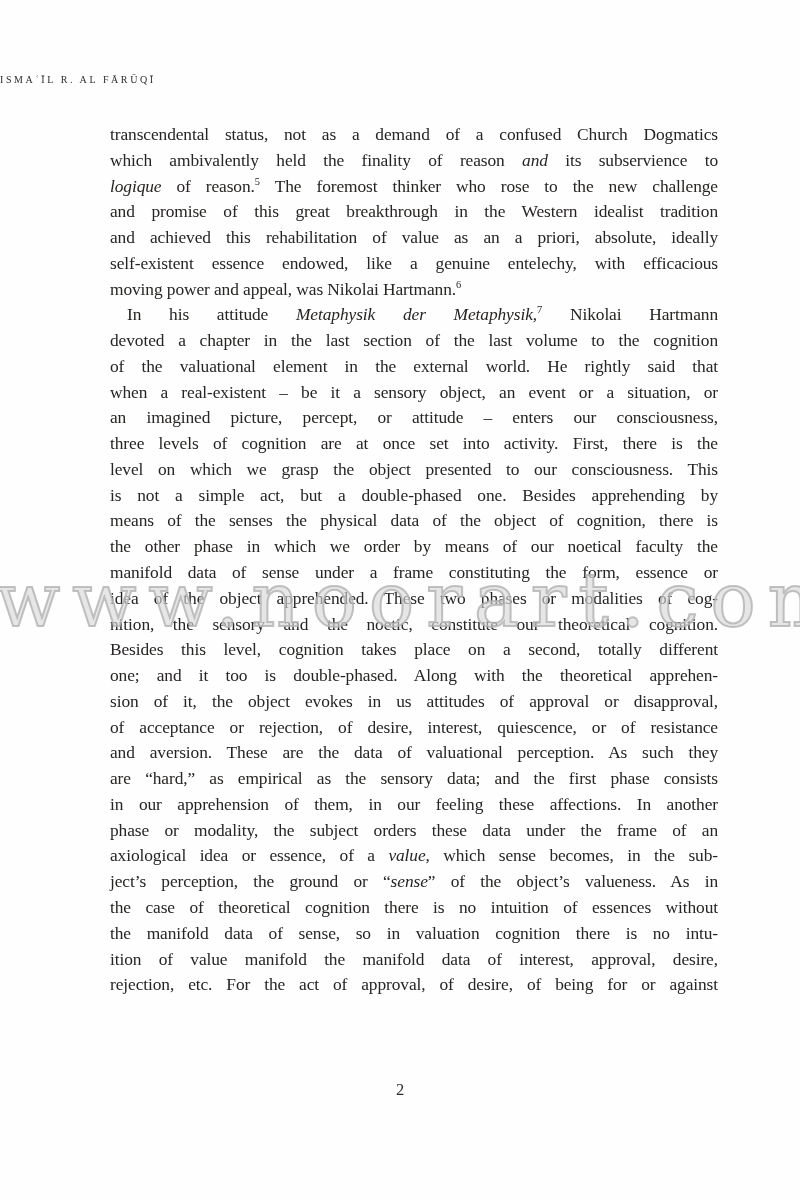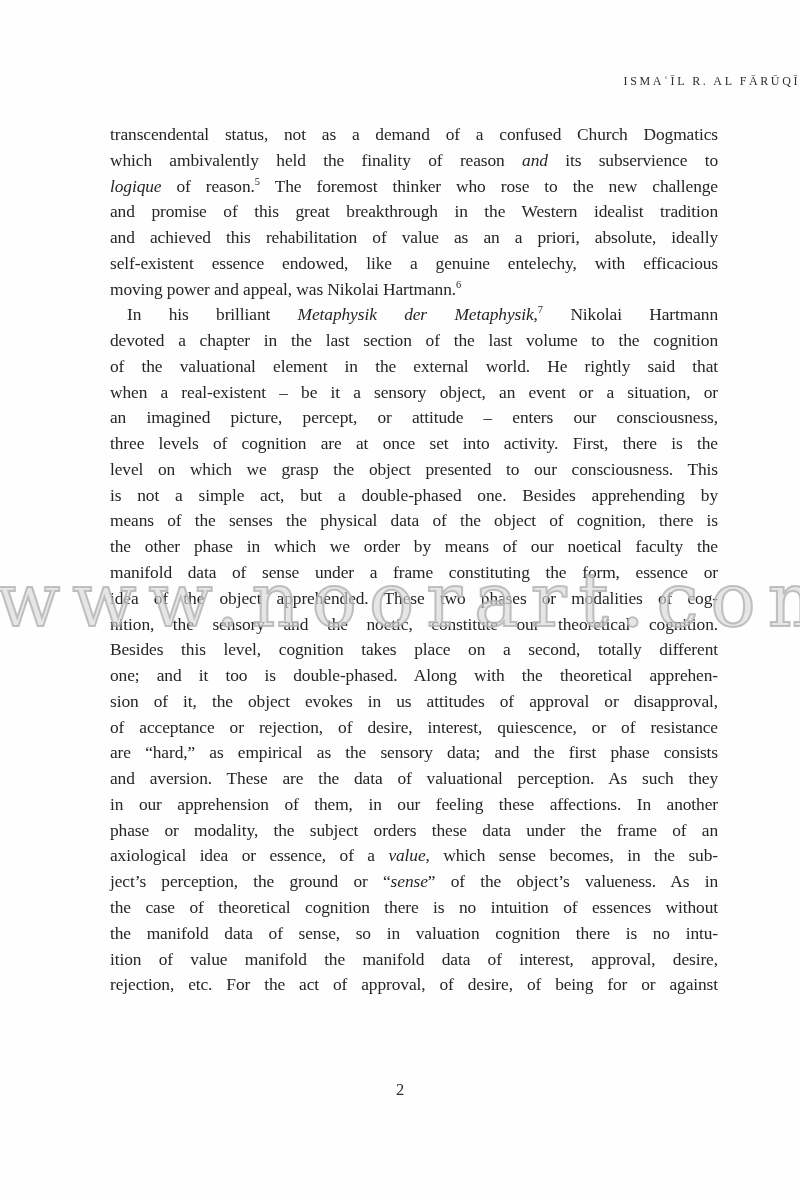--- a/index.html
+++ b/index.html
@@ -10,22 +10,22 @@
     font-family: "Liberation Serif", "DejaVu Serif", serif;
     overflow: hidden;
   }
   .page {
     position: absolute; inset: 0;
     background: #fefefe;
   }
   .running-header {
     position: absolute;
     top: 74px; left: 0; width: 800px;
-    text-align: right;
-    font-size: 12px;
+    text-align: left;
+    font-size: 10px;
     letter-spacing: 2.6px;
     color: #2e2d2b;
   }
   .body-text {
     position: absolute;
     top: 122px; left: 110px; width: 608px;
     font-size: 17.4px;
     line-height: 25.77px;
     letter-spacing: -0.1px;
     color: #272523;
@@ -76,39 +76,39 @@
       <div>
         <div class="line"><span>transcendental status, not as a demand of a confused Church Dogmatics</span></div>
         <div class="line"><span>which ambivalently held the finality of reason </span><em>and</em><span> its subservience to</span></div>
         <div class="line"><em>logique</em><span> of reason.</span><sup>5</sup><span> The foremost thinker who rose to the new challenge</span></div>
         <div class="line"><span>and promise of this great breakthrough in the Western idealist tradition</span></div>
         <div class="line"><span>and achieved this rehabilitation of value as an a priori, absolute, ideally</span></div>
         <div class="line"><span>self-existent essence endowed, like a genuine entelechy, with efficacious</span></div>
         <div class="line flush"><span>moving power and appeal, was Nikolai Hartmann.</span><sup>6</sup></div>
       </div>
       <div>
-        <div class="line indent"><span>In his brilliant </span><em>Metaphysik der Metaphysik</em><span>,</span><sup>7</sup><span> Nikolai Hartmann</span></div>
+        <div class="line indent"><span>In his attitude </span><em>Metaphysik der Metaphysik</em><span>,</span><sup>7</sup><span> Nikolai Hartmann</span></div>
         <div class="line"><span>devoted a chapter in the last section of the last volume to the cognition</span></div>
         <div class="line"><span>of the valuational element in the external world. He rightly said that</span></div>
         <div class="line"><span>when a real-existent – be it a sensory object, an event or a situation, or</span></div>
         <div class="line"><span>an imagined picture, percept, or attitude – enters our consciousness,</span></div>
         <div class="line"><span>three levels of cognition are at once set into activity. First, there is the</span></div>
         <div class="line"><span>level on which we grasp the object presented to our consciousness. This</span></div>
         <div class="line"><span>is not a simple act, but a double-phased one. Besides apprehending by</span></div>
         <div class="line"><span>means of the senses the physical data of the object of cognition, there is</span></div>
         <div class="line"><span>the other phase in which we order by means of our noetical faculty the</span></div>
         <div class="line"><span>manifold data of sense under a frame constituting the form, essence or</span></div>
         <div class="line"><span>idea of the object apprehended. These two phases or modalities of cog-</span></div>
         <div class="line"><span>nition, the sensory and the noetic, constitute our theoretical cognition.</span></div>
         <div class="line"><span>Besides this level, cognition takes place on a second, totally different</span></div>
         <div class="line"><span>one; and it too is double-phased. Along with the theoretical apprehen-</span></div>
         <div class="line"><span>sion of it, the object evokes in us attitudes of approval or disapproval,</span></div>
         <div class="line"><span>of acceptance or rejection, of desire, interest, quiescence, or of resistance</span></div>
+        <div class="line"><span>and aversion. These are the data of valuational perception. As such they</span></div>
         <div class="line"><span>are “hard,” as empirical as the sensory data; and the first phase consists</span></div>
-        <div class="line"><span>and aversion. These are the data of valuational perception. As such they</span></div>
         <div class="line"><span>in our apprehension of them, in our feeling these affections. In another</span></div>
         <div class="line"><span>phase or modality, the subject orders these data under the frame of an</span></div>
         <div class="line"><span>axiological idea or essence, of a </span><em>value</em><span>, which sense becomes, in the sub-</span></div>
         <div class="line"><span>ject’s perception, the ground or “</span><em>sense</em><span>” of the object’s valueness. As in</span></div>
         <div class="line"><span>the case of theoretical cognition there is no intuition of essences without</span></div>
         <div class="line"><span>the manifold data of sense, so in valuation cognition there is no intu-</span></div>
         <div class="line"><span>ition of value manifold the manifold data of interest, approval, desire,</span></div>
         <div class="line"><span>rejection, etc. For the act of approval, of desire, of being for or against</span></div>
       </div>
     </div>

